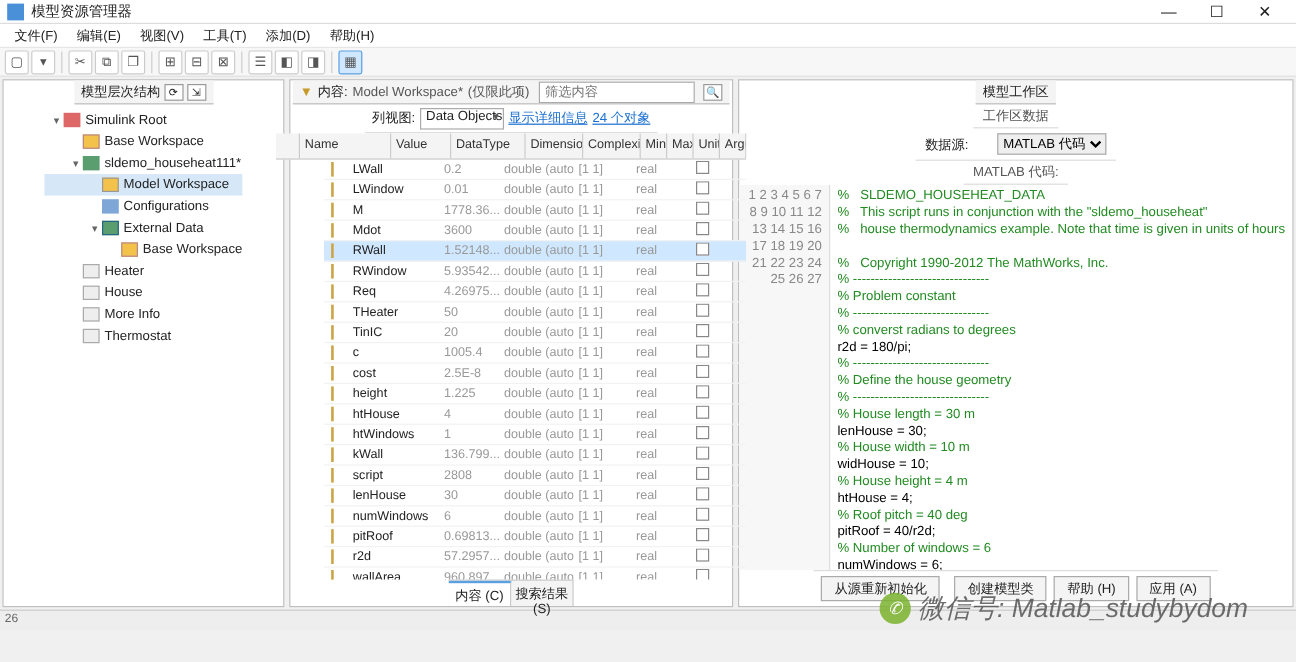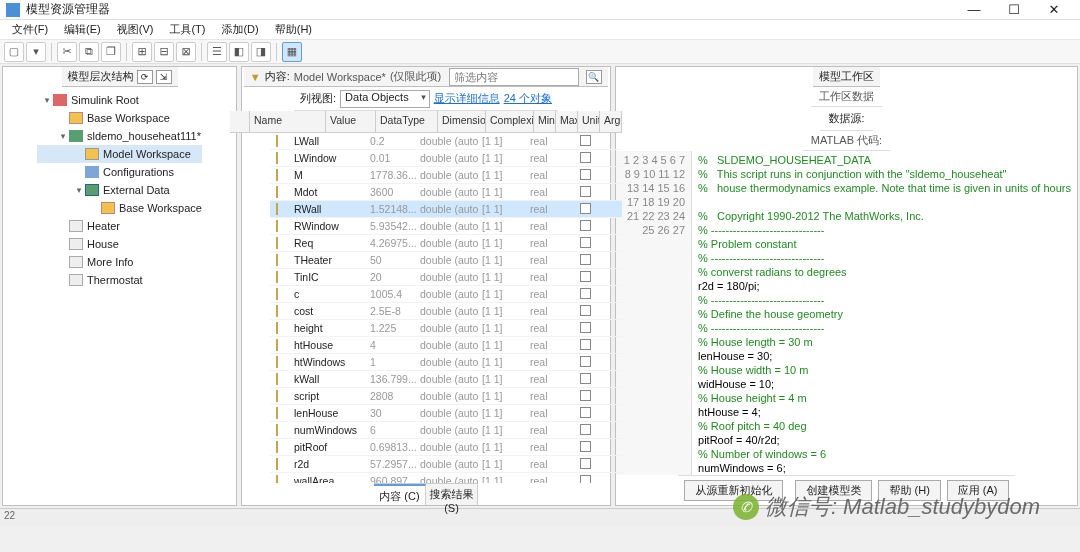--- a/index.html
+++ b/index.html
@@ -35,21 +35,21 @@
 .node .exp { width: 12px; text-align: center; color: #666; font-size: 9px; }
 .node .nico { width: 14px; height: 12px; margin-right: 4px; display:inline-block; }
 .ico-root{background:#d66;} .ico-ws{background:#f2c24a;border:1px solid #b88;} .ico-mdl{background:#5a9e6f;} .ico-cfg{background:#7ea7d8;} .ico-mws{background:#f2c24a;border:1px solid #999;} .ico-ext{background:#5a9e6f;border:1px solid #268;} .ico-doc{background:#eee;border:1px solid #aaa;}
 .node.sel { background: #d6e8f8; }
 .d0{padding-left:4px}.d1{padding-left:20px}.d2{padding-left:36px}.d3{padding-left:52px}
 
 
 .midpanel { width: 370px; }
 .midpanel .panel-header { gap:4px; }
 .filterbar { height: 24px; display: flex; align-items: center; padding: 2px 6px; border-bottom: 1px solid #ddd; gap:4px; font-size:11px;}
-.filterbar .dd { border: 1px solid #aaa; height: 18px; padding: 0 20px 0 4px; background: #fff; cursor:pointer; position:relative; font-size:11px;}
+.filterbar .dd { border: 1px solid #aaa; height: 18px; padding: 0 0 0 4px; background: #fff; cursor:pointer; position:relative; font-size:11px;}
 .filterbar .dd:after{content:"▾";position:absolute;right:3px;top:1px;font-size:9px;color:#555;}
 .filterbar .lnk { color:#1a6fd1; text-decoration:underline; cursor:pointer; }
 .filterbar .cnt { margin-left:auto; color:#1a6fd1; text-decoration:underline; cursor:pointer;}
 .grid { flex: 1; overflow: hidden; position:relative; }
 .ghead { display: flex; height: 22px; background: #f4f4f4; border-bottom: 1px solid #ccc; }
 .ghead > div { border-right: 1px solid #ccc; padding: 3px 4px; font-size: 10.5px; color: #333; overflow:hidden; white-space:nowrap;}
 .gbody { overflow-y: auto; overflow-x:hidden; height: 370px; }
 .grow { display: flex; height: 17px; align-items: center; border-bottom: 1px solid #f2f2f2; cursor:pointer;margin-left:40px;}
 .grow.sel { background: #cfe8ff; }
 .grow .rico { width: 16px; height: 12px; background: #f5d58a; border: 1px solid #c9a34a; margin: 0 2px; flex-shrink:0;}
@@ -417,20 +417,23 @@
     </div>
   </div>
 
   <div class="panel rightpanel">
     <div class="panel-header">
       <span>模型工作区</span>
     </div>
     <div class="codehdr">工作区数据</div>
     <div class="rcontrols">
       <span>数据源:</span>
+      <select>
+        <option>MATLAB 代码</option>
+      </select>
     </div>
     <div class="codehdr">MATLAB 代码:</div>
     <div class="codewrap">
       <div class="gutter" id="gutter">1
 2
 3
 4
 5
 6
 7
@@ -487,21 +490,21 @@
     <div class="rfoot">
       <span class="fbtn">从源重新初始化</span>
       <span style="flex:1"></span>
       <span class="fbtn">创建模型类</span>
       <span class="fbtn">帮助 (H)</span>
       <span class="fbtn">应用 (A)</span>
     </div>
   </div>
 </div>
 
-<div class="botbar">22</div>
+<div class="botbar">26</div>
 
 <div class="annotation">
   
 </div>
 <div class="watermark">
   <span class="wm-ico">✆</span>
   <span>微信号: Matlab_studybydom</span>
 </div>
 
 </body></html>

